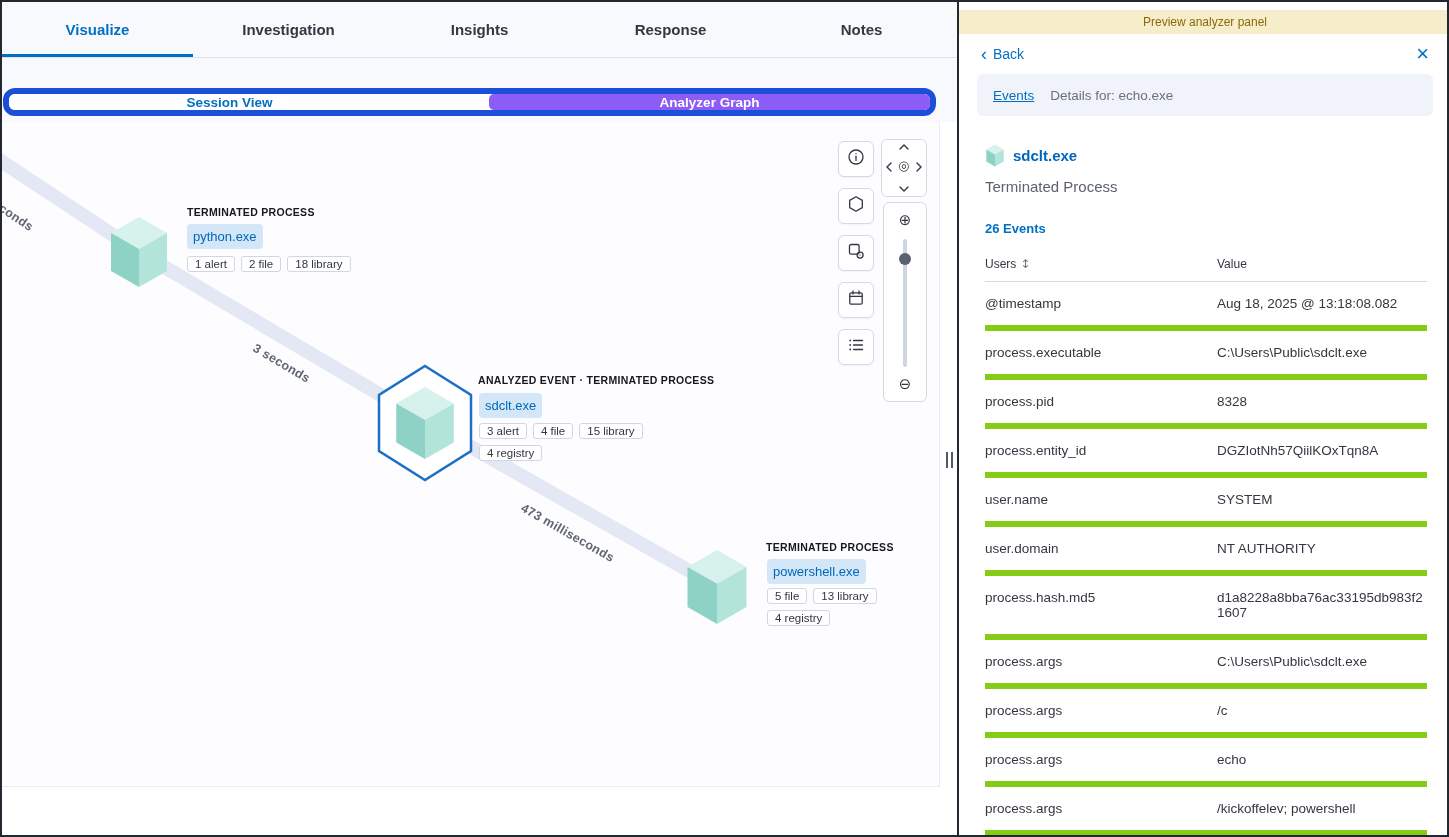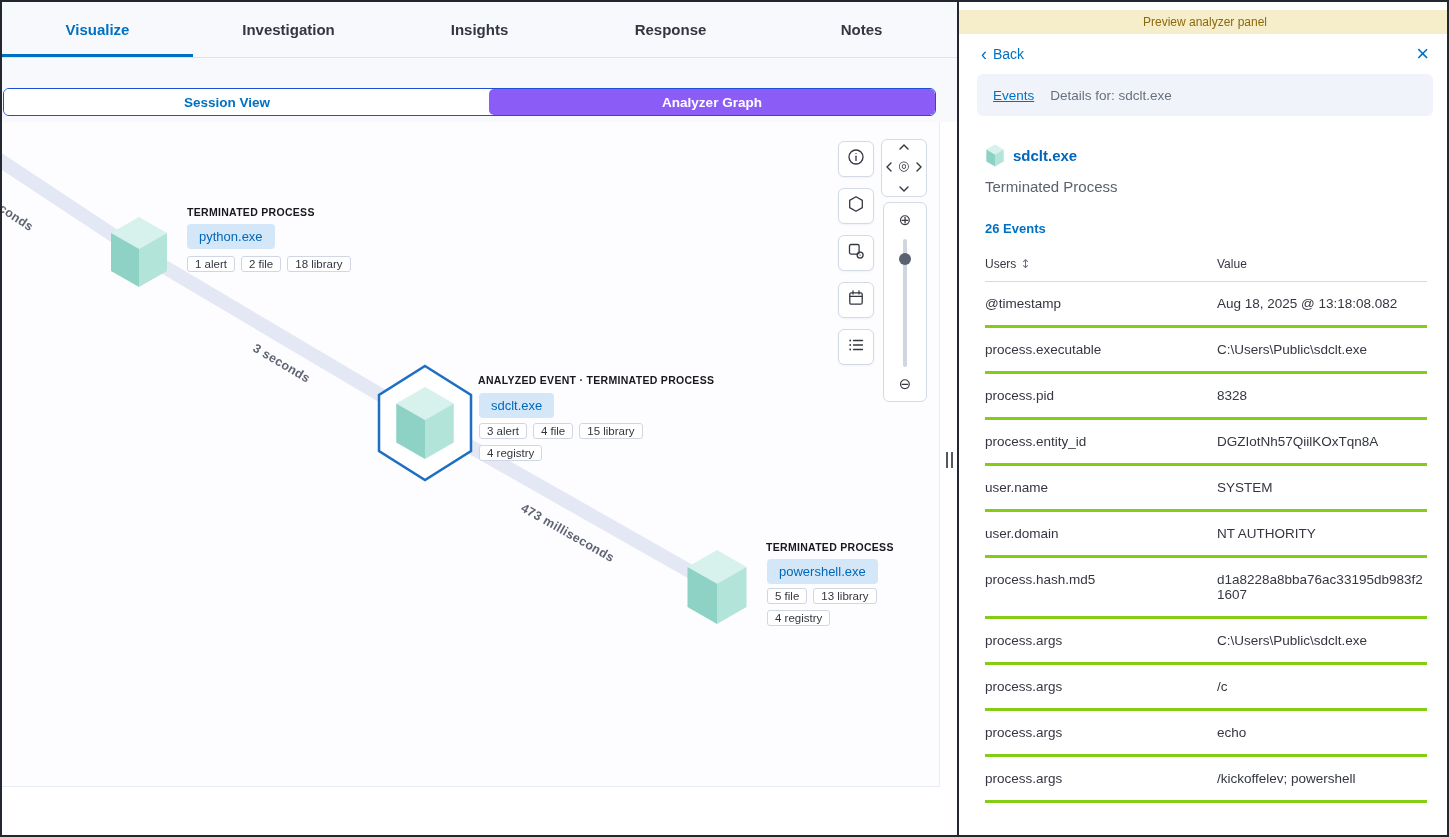--- a/index.html
+++ b/index.html
@@ -13,42 +13,42 @@
   .main { position:relative; width:955px; height:100%; background:#fff; flex:none; }
   .header-region { position:absolute; top:0; left:0; width:100%; height:120px; background:#f7f9fc; }
 
   .tab-bar { position:absolute; top:0; left:0; width:100%; height:56px; display:flex;
              border-bottom:1px solid #dde3ec; }
   .tab { flex:1; display:flex; align-items:center; justify-content:center;
          font-size:15px; font-weight:700; color:#343741; cursor:pointer; }
   .tab.active { color:#0071c2; box-shadow: inset 0 -3px 0 #0071c2; }
 
   .segmented { position:absolute; top:86px; left:1px; width:933px; height:28px; display:flex;
-               border:1px solid #1d4ed8; border-radius:6px; overflow:hidden; background:#fff;gap:39px; }
+               border:6px solid #1d4ed8; border-radius:12px; overflow:hidden; background:#fff;gap:39px; }
   .seg-btn { flex:1; display:flex; align-items:center; justify-content:center;
              font-size:13.5px; font-weight:700; border:none; cursor:pointer;
              font-family:inherit; background:transparent; }
   .seg-session { color:#0071c2; background:#fff; }
   .seg-analyzer { color:#fff; background:#8b5cf6; border-radius:5px; }
 
   .graph { position:absolute; top:120px; left:0; width:938px; height:665px; background:#fdfdff;
            border-right:1px solid #e8edf3; border-bottom:1px solid #e8edf3; overflow:hidden; }
 
   .edge { position:absolute; height:14px; background:#e4e8f5; border-radius:8px;
           transform-origin:0 50%; z-index:1; }
   .edge-label { position:absolute; color:#5f6573; font-weight:700; font-size:12.5px;
                 letter-spacing:.3px; white-space:nowrap; transform-origin:left center; z-index:2; }
 
   .cube { position:absolute; z-index:4; cursor:pointer; }
   .hex-outline { position:absolute; z-index:3; }
 
   .node-header { position:absolute; font-size:10.5px; font-weight:700; letter-spacing:.3px;
                  color:#16181d; white-space:nowrap; z-index:5; }
   .node-pill { position:absolute; background:#d4e7f9; color:#0068b8; font-size:13px;
-               padding:5px 12px; border-radius:4px; border:none; cursor:pointer;
+               padding:5px 6px; border-radius:4px; border:none; cursor:pointer;
                font-family:inherit; white-space:nowrap; z-index:5; }
   .badges { position:absolute; display:flex; flex-wrap:wrap; gap:6px; z-index:5; }
   .badge { background:#fff; border:1px solid #d0d7e2; border-radius:3px; padding:1px 7px;
            font-size:11.5px; color:#343741; white-space:nowrap; }
 
   .tool-btn { position:absolute; width:36px; height:36px; background:#fff;
               border:1px solid #d3dae6; border-radius:6px; display:flex; align-items:center;
               justify-content:center; cursor:pointer; z-index:6;
               box-shadow:0 1px 2px rgba(20,30,60,.05); }
   .tool-btn svg { stroke:#343741; fill:none; stroke-width:1.3; stroke-linecap:round; stroke-linejoin:round; }
@@ -86,21 +86,21 @@
   .node-summary { padding:28px 26px 0 26px; }
   .title-row { display:flex; align-items:center; gap:8px; }
   .node-title { color:#0065bd; font-size:15px; font-weight:700; text-decoration:none; cursor:pointer; }
   .node-subtitle { margin-top:11px; font-size:15px; color:#5b616e; }
   .events-link { display:inline-block; margin-top:26px; color:#0071c2; font-size:13px; font-weight:700; text-decoration:none; cursor:pointer; }
 
   table.fields { margin:20px 24px 0 26px; width:442px; border-collapse:collapse; }
   table.fields th { text-align:left; font-size:12px; font-weight:400; color:#343741;
                     padding:0 0 10px 0; border-bottom:1px solid #d3dae6; }
   table.fields th:first-child, table.fields td:first-child { width:232px; }
-  table.fields td { padding:14px 0; border-bottom:3px solid #84cc16; font-size:13.5px;
+  table.fields td { padding:14px 0; border-bottom:6px solid #84cc16; font-size:13.5px;
                     color:#343741; vertical-align:top; }
   td.field-value { word-break:break-all; padding-right:4px; }
   .sort-icon { font-size:12px; color:#69707d; margin-left:4px; cursor:pointer; }
 </style>
 </head>
 <body>
 
 <div class="window">
 
   <div class="main">
@@ -259,21 +259,21 @@
     <div class="panel-nav">
       <a class="back-link">
         <span class="back-chevron">‹</span>
         <span>Back</span>
       </a>
       <button class="close-btn">×</button>
     </div>
 
     <div class="crumb-strip">
       <a class="crumb-events">Events</a>
-      <span class="crumb-details">Details for: sdclt.exe</span>
+      <span class="crumb-details">Details for: echo.exe</span>
     </div>
 
     <div class="node-summary">
       <div class="title-row">
         <svg width="20" height="23" viewBox="0 0 64 74">
           <polygon points="32,2 60,18 32,34 4,18" fill="#d7f1ec"></polygon>
           <polygon points="4,18 32,34 32,72 4,56" fill="#8ed2c6"></polygon>
           <polygon points="60,18 32,34 32,72 60,56" fill="#b2e4da"></polygon>
         </svg>
         <a class="node-title">sdclt.exe</a>

